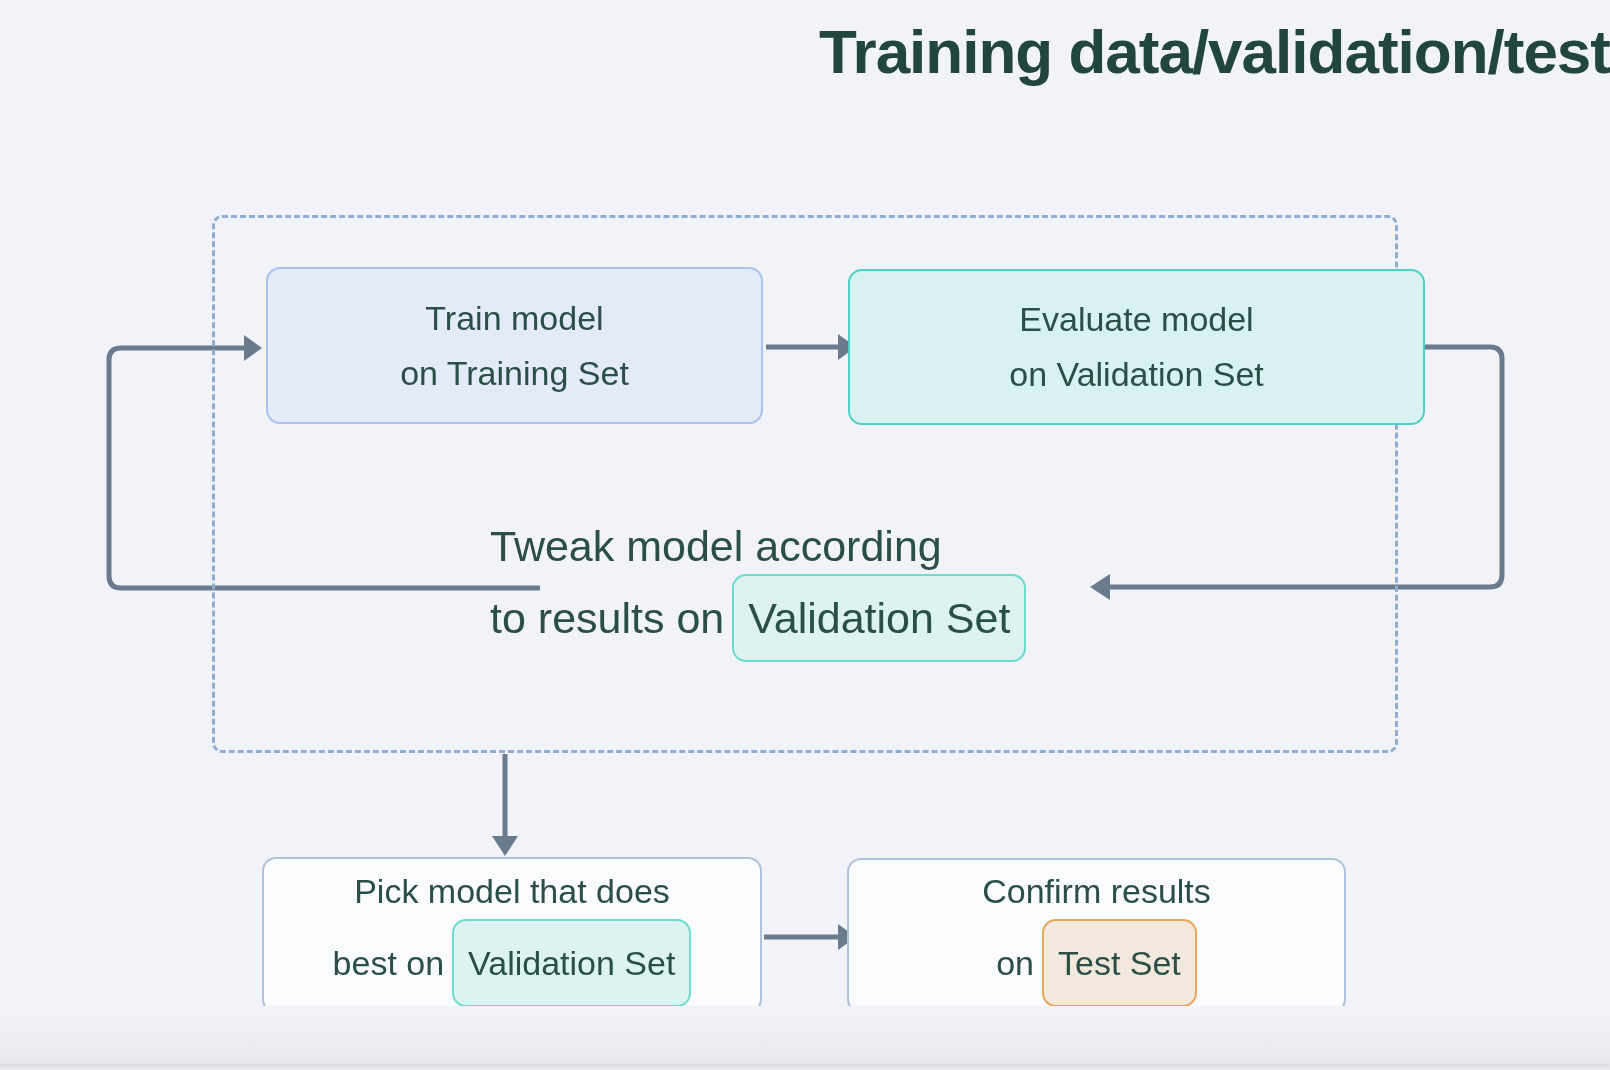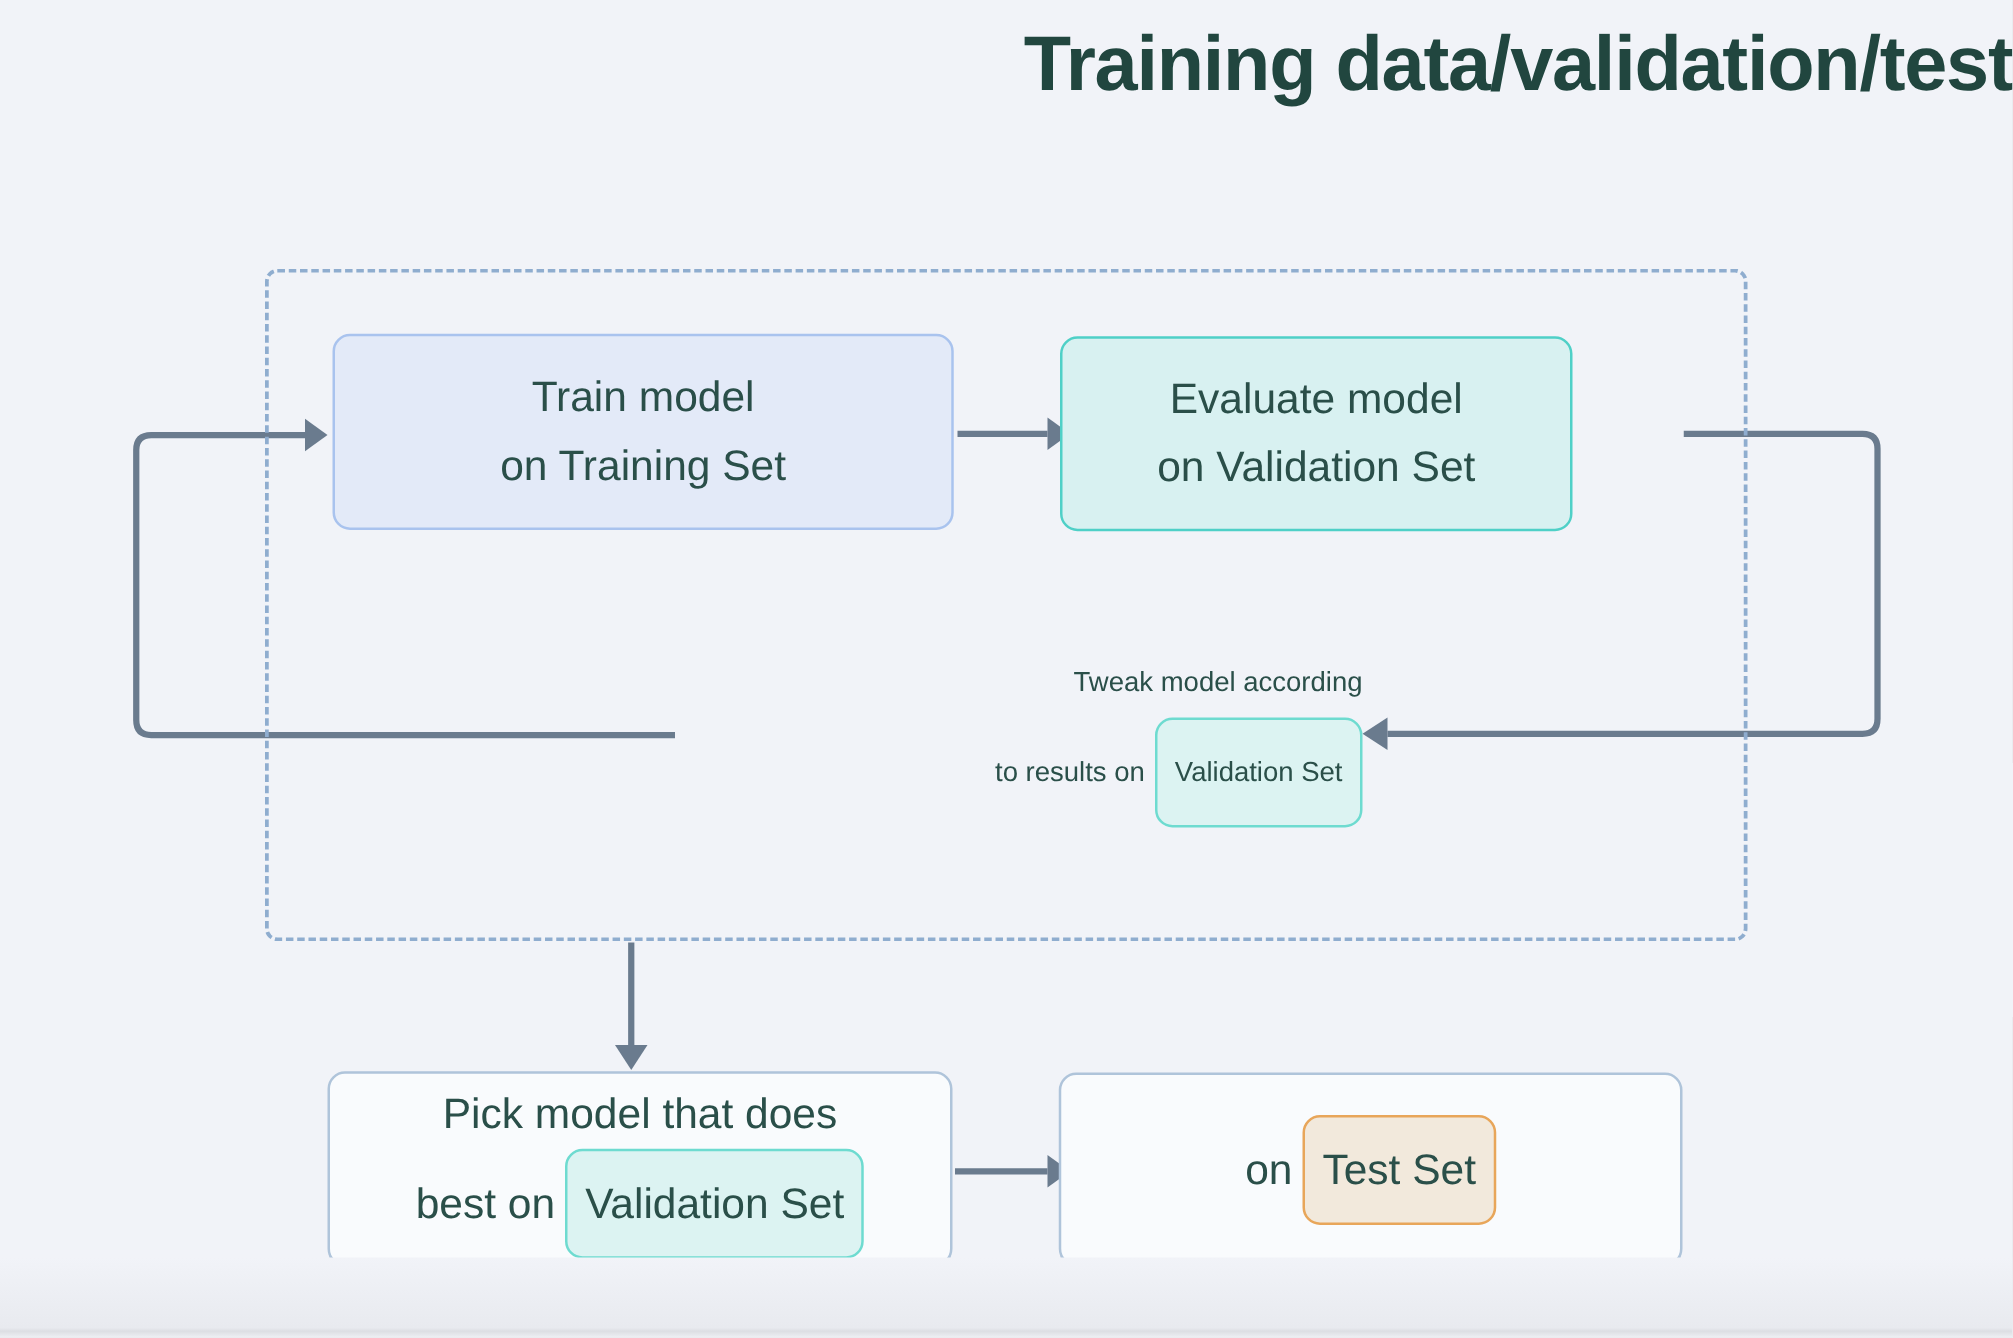--- a/index.html
+++ b/index.html
@@ -33,40 +33,40 @@
     border-radius:14px;
     box-sizing:border-box;
     text-align:center;
   }
   .node-train {
     left:266px; top:267px; width:497px; height:157px;
     background:var(--c-train_box_fill, #e3eaf8);
     border:2.5px solid var(--c-train_box_border, #a9c3ee);
   }
   .node-evaluate {
-    left:848px; top:269px; width:410px; height:156px;
+    left:848px; top:269px; width:577px; height:156px;
     background:var(--c-evaluate_box_fill, #d8f1f1);
     border:2.5px solid var(--c-evaluate_box_border, #4fd0c7);
   }
   .node-pick {
     left:262px; top:857px; width:500px; height:156px;
     background:var(--c-plain_box_fill, #f9fbfd);
     border:2px solid var(--c-plain_box_border, #afc4da);
     box-shadow:0 4px 0 -1px #c6d2e2;
   }
   .node-confirm {
     left:847px; top:858px; width:499px; height:155px;
     background:var(--c-plain_box_fill, #f9fbfd);
     border:2px solid var(--c-plain_box_border, #afc4da);
     box-shadow:0 4px 0 -1px #c6d2e2;
   }
   .tweak-label {
     position:absolute; left:490px; top:518px; width:600px;
-    text-align:right;
-    font-size:22px; line-height:56px;
+    text-align:left;
+    font-size:43px; line-height:56px;
   }
   .pill {
     display:inline-block;
     padding:17px 14px;
     margin-left:8px;
     border-radius:14px;
     line-height:50px;
   }
   .pill-teal {
     background:var(--c-teal_pill_fill, #dcf3f2);
@@ -131,20 +131,21 @@
   </div>
 
   <div class="node node-pick">
     <div>Pick model that does</div>
     <div>
       <span>best on</span><span class="pill pill-teal">Validation Set</span>
     </div>
   </div>
 
   <div class="node node-confirm">
+    <div>Confirm results</div>
     <div>
       <span>on</span><span class="pill pill-orange">Test Set</span>
     </div>
   </div>
 
   <div class="bottom-fade"></div>
 
 </div>
 
 </body></html>

